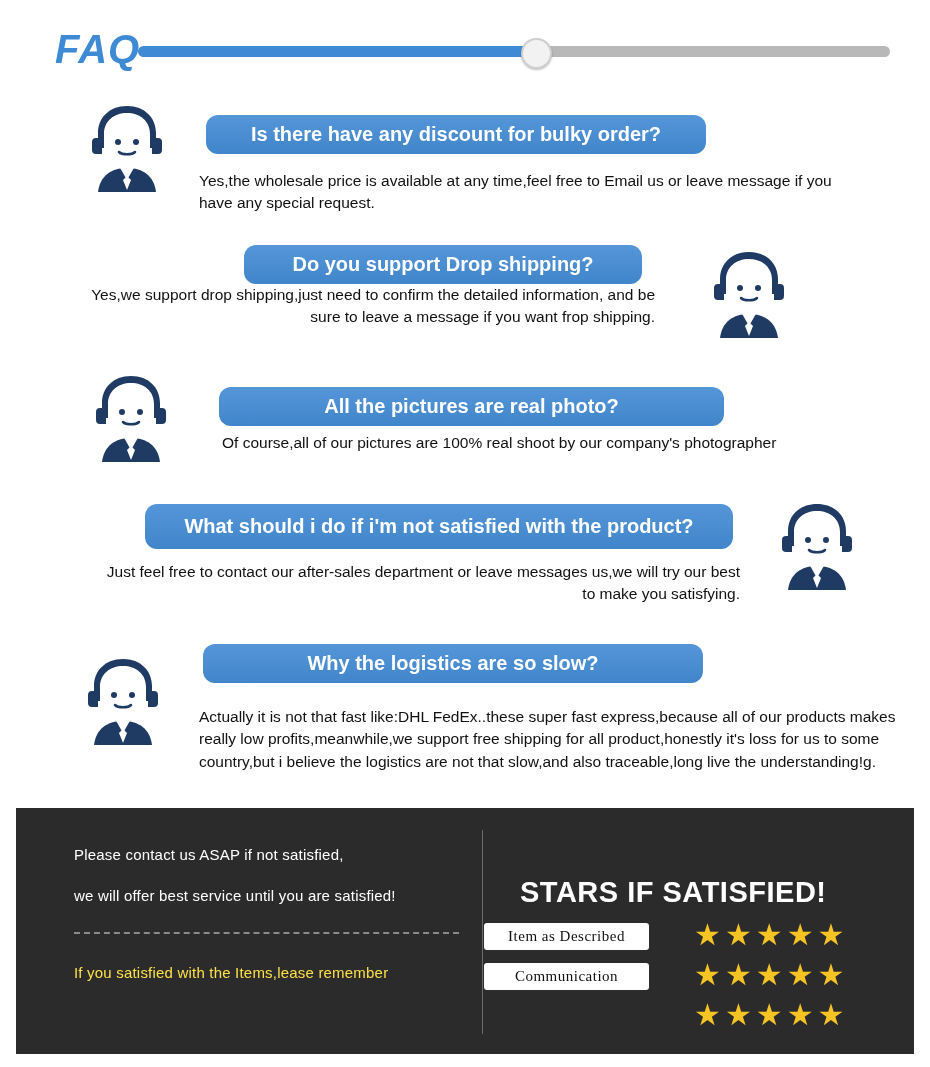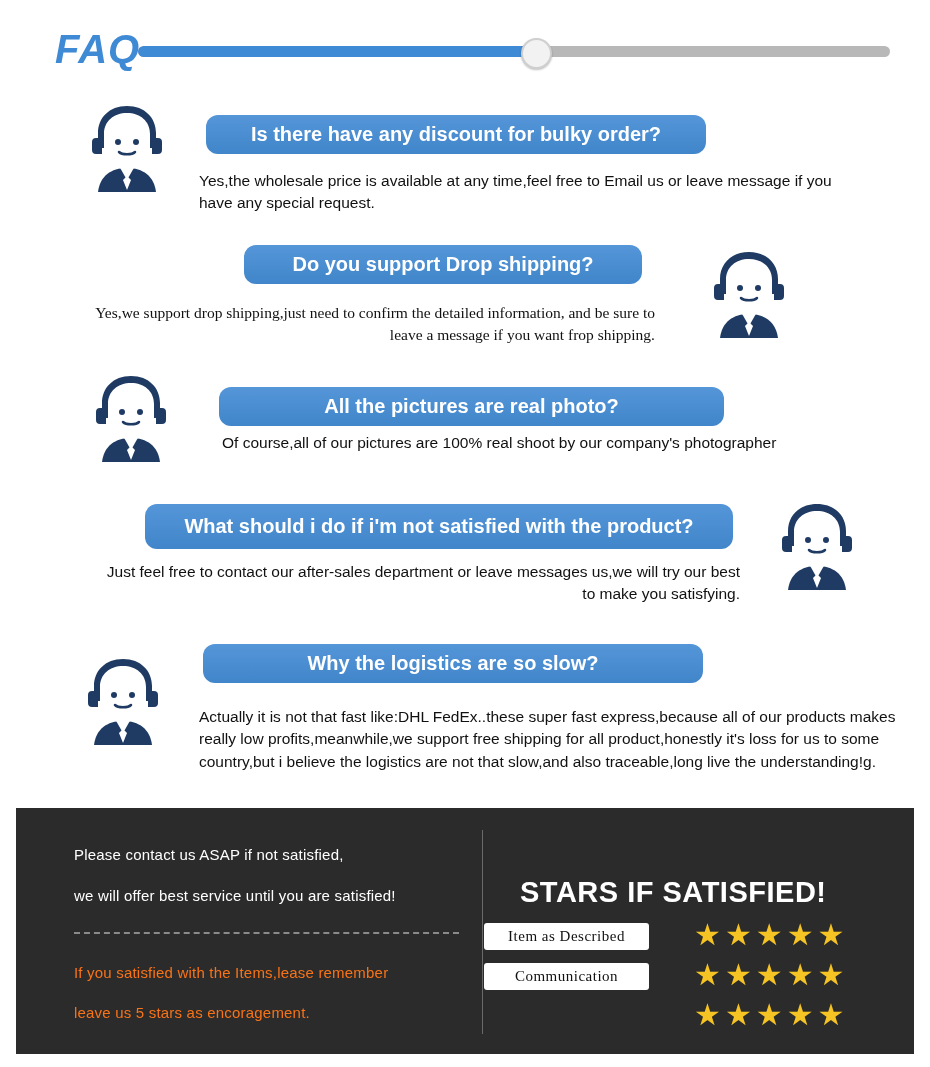--- a/index.html
+++ b/index.html
@@ -116,21 +116,21 @@
     height: 204px;
     background: #6a6a6a;
   }
   .f-left-line {
     position: absolute;
     font-size: 15px;
     color: #ffffff;
     font-family: "Liberation Sans", sans-serif;
     letter-spacing: 0.2px;
   }
-  .f-left-line.yellow { color: #f97316; }
+  .f-left-line.yellow { color: #fde047; }
   .dashed {
     position: absolute;
     left: 58px;
     top: 124px;
     width: 385px;
     border-top: 2px dashed #8a8a8a;
   }
   .f-head {
     position: absolute;
     left: 504px;
@@ -197,21 +197,21 @@
     <circle cx="46" cy="50" r="3" fill="#1f3b63"></circle>
     <circle cx="64" cy="50" r="3" fill="#1f3b63"></circle>
     <path d="M47 60c3 3 13 3 16 0" stroke="#1f3b63" stroke-width="2.5" fill="none" stroke-linecap="round"></path>
     <path d="M24 46h6v16h-6a4 4 0 0 1-4-4v-8a4 4 0 0 1 4-4zM80 46h6a4 4 0 0 1 4 4v8a4 4 0 0 1-4 4h-6V46z" fill="#1f3b63"></path>
     <path d="M26 100c2-16 13-24 29-24s27 8 29 24z" fill="#1f3b63"></path>
     <path d="M47 74l8 14 8-14 -8-4z" fill="#ffffff"></path>
     <path d="M51 88l4 10 4-10-4-4z" fill="#ffffff"></path>
   </svg>
 </div>
 <div class="q-pill" style="left:244px; top:245px; width:398px; height:39px;">Do you support Drop shipping?</div>
-<div class="answer right" style="left:60px; top:302px; width:595px;font-family:Liberation Serif, serif;">Yes,we support drop shipping,just need to confirm the detailed information, and be sure to leave a message if you want frop shipping.</div>
+<div class="answer right" style="left:60px; top:284px; width:595px;">Yes,we support drop shipping,just need to confirm the detailed information, and be sure to leave a message if you want frop shipping.</div>
 
 <div class="avatar" style="left:76px; top:362px;">
   <svg viewBox="0 0 110 110">
     <path d="M55 14c-18 0-29 12-29 27v10c0 3 2 5 4 5h2v-14c0-13 10-21 23-21s23 8 23 21v14h2c2 0 4-2 4-5V41C84 26 73 14 55 14z" fill="#1f3b63"></path>
     <path d="M34 42c0-11 9-19 21-19s21 8 21 19v12c0 11-9 20-21 20s-21-9-21-20V42z" fill="#ffffff"></path>
     <circle cx="46" cy="50" r="3" fill="#1f3b63"></circle>
     <circle cx="64" cy="50" r="3" fill="#1f3b63"></circle>
     <path d="M47 60c3 3 13 3 16 0" stroke="#1f3b63" stroke-width="2.5" fill="none" stroke-linecap="round"></path>
     <path d="M24 46h6v16h-6a4 4 0 0 1-4-4v-8a4 4 0 0 1 4-4zM80 46h6a4 4 0 0 1 4 4v8a4 4 0 0 1-4 4h-6V46z" fill="#1f3b63"></path>
     <path d="M26 100c2-16 13-24 29-24s27 8 29 24z" fill="#1f3b63"></path>
@@ -254,21 +254,20 @@
 <div class="q-pill" style="left:203px; top:644px; width:500px; height:39px;">Why the logistics are so slow?</div>
 <div class="answer" style="left:199px; top:706px; width:712px;">Actually it is not that fast like:DHL FedEx..these super fast express,because all of our products makes really low profits,meanwhile,we support free shipping for all product,honestly it's loss for us to some country,but i believe the logistics are not that slow,and also traceable,long live the understanding!g.</div>
 
 <div class="footer">
   <div class="footer-divider"></div>
 
   <div class="f-left-line" style="left:58px; top:38px;">Please contact us ASAP if not satisfied,</div>
   <div class="f-left-line" style="left:58px; top:79px;">we will offer best service until you are satisfied!</div>
   <div class="dashed"></div>
   <div class="f-left-line yellow" style="left:58px; top:156px;">If you satisfied with the Items,lease remember</div>
-  <div class="f-left-line yellow" style="left:58px; top:196px;">leave us 5 stars as encoragement.</div>
 
   <div class="f-head" style="top:68px;">STARS IF SATISFIED!</div>
 
   <div class="label-box" style="top:115px;">Item as Described</div>
   <div class="stars" style="top:112px;">★★★★★</div>
 
   <div class="label-box" style="top:155px;">Communication</div>
   <div class="stars" style="top:152px;">★★★★★</div>
 
   <div class="stars" style="top:192px;">★★★★★</div>

